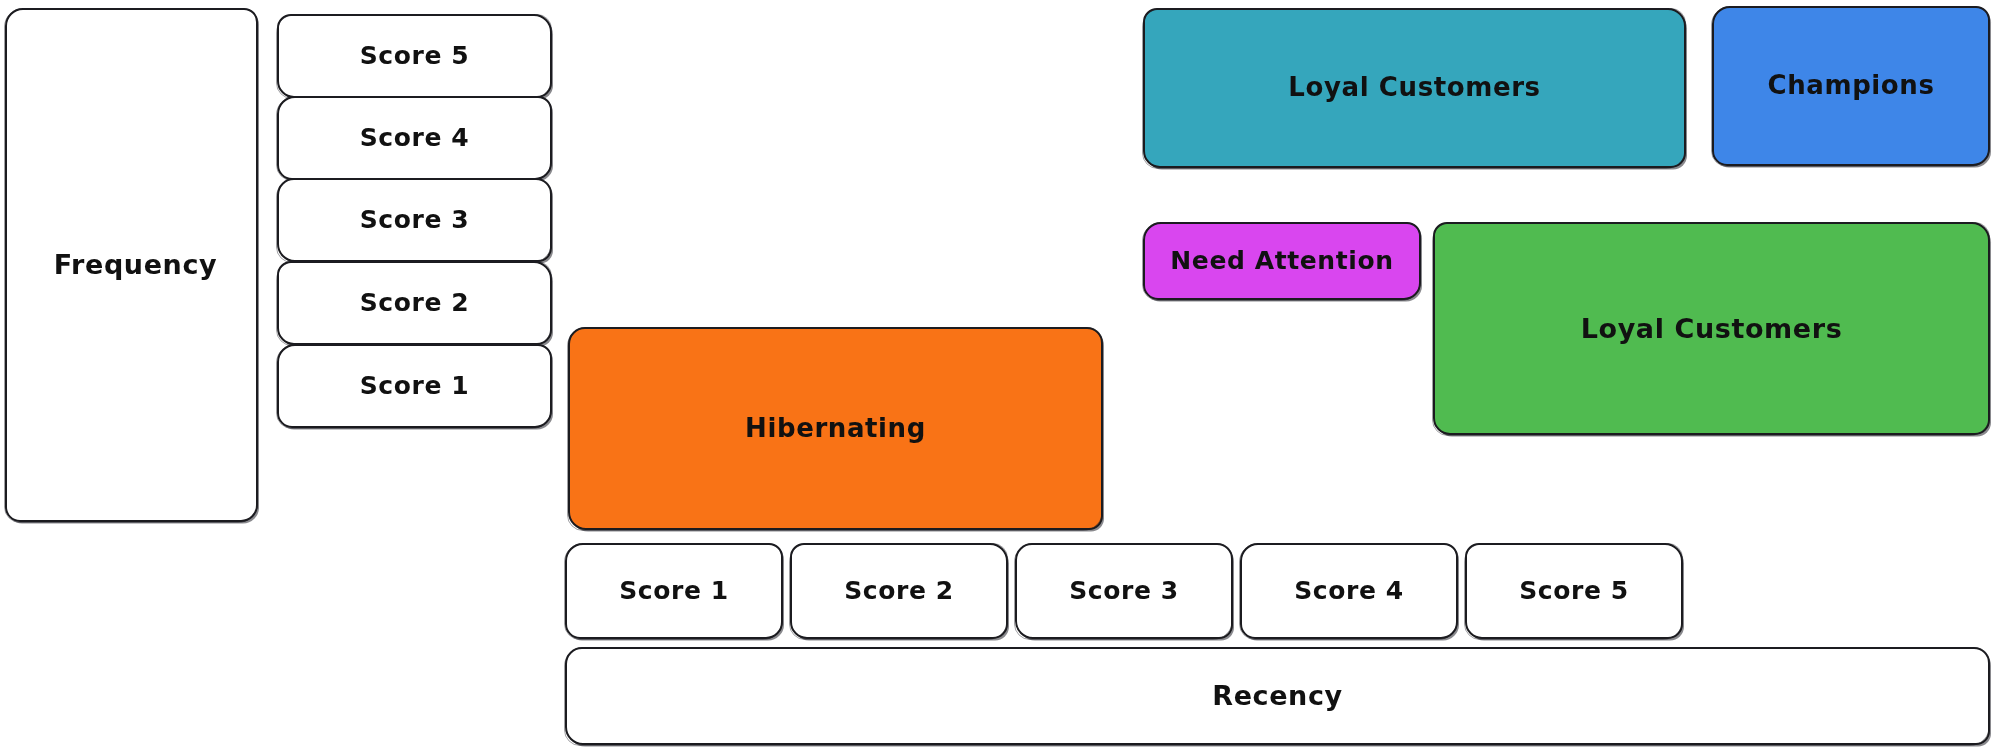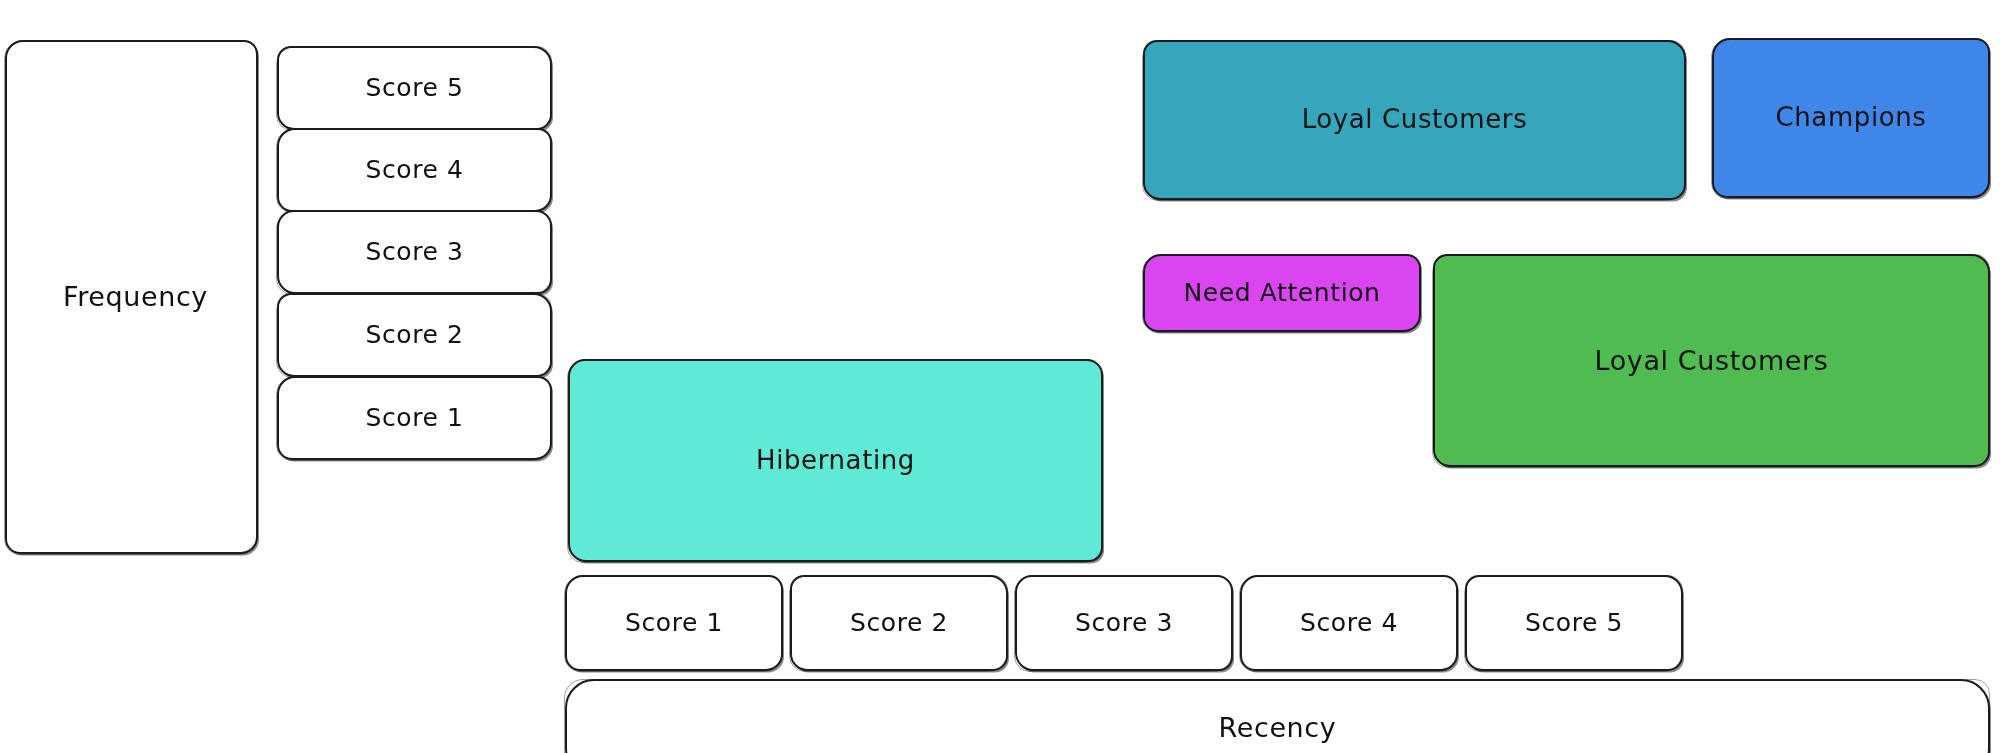--- a/index.html
+++ b/index.html
@@ -7,28 +7,27 @@
     width:2000px;height:753px;background:#ffffff;
     font-family:"DejaVu Sans",sans-serif;overflow:hidden;position:relative;
   }
   #canvas{position:absolute;left:0;top:0;width:2000px;height:753px;}
 
   .box{
     position:absolute;box-sizing:border-box;
     display:flex;align-items:center;justify-content:center;
     text-align:center;color:#111111;
     font-family:"DejaVu Sans",sans-serif;
-    font-weight:400;
+    font-weight:700;
     letter-spacing:0.6px;
     border:2.2px solid #1b1b1f;
     border-radius:16px;
     background:#ffffff;
     box-shadow:2px 2.5px 0 -1px rgba(40,40,48,.55);
     line-height:1.15;
-    margin-top:32px;
   }
   
   .box::after{
     content:"";position:absolute;left:-3px;top:-2px;right:-2px;bottom:-3px;
     border:1.4px solid rgba(30,30,38,.42);
     border-radius:19px 15px 20px 16px;
     pointer-events:none;
   }
   .axis-label{font-size:27px;}
   .score{font-size:25px;}
@@ -48,34 +47,34 @@
   <div class="box axis-label r1" style="left:5px;top:8px;width:253px;height:514px;padding-left:8px;">Frequency</div>
 
   <div class="box score r2" style="left:277px;top:14px;width:275px;height:84px;">Score 5</div>
   <div class="box score r1" style="left:277px;top:96px;width:275px;height:84px;">Score 4</div>
   <div class="box score r3" style="left:277px;top:178px;width:275px;height:84px;">Score 3</div>
   <div class="box score r2" style="left:277px;top:261px;width:275px;height:84px;">Score 2</div>
   <div class="box score r1" style="left:277px;top:344px;width:275px;height:84px;">Score 1</div>
 
 
 
-  <div class="box seg r3" style="left:568px;top:327px;width:535px;height:203px;background:#5eead4;">Hibernating</div>
+  <div class="box seg r3" style="left:568px;top:327px;width:535px;height:203px;background:#f97316;">Hibernating</div>
 
   <div class="box seg r2" style="left:1143px;top:8px;width:543px;height:160px;background:#35A6BC;">Loyal Customers</div>
 
   <div class="box seg small r1" style="left:1143px;top:222px;width:278px;height:78px;background:#d946ef;">Need Attention</div>
 
 
   <div class="box seg r1" style="left:1712px;top:6px;width:278px;height:160px;background:#3E86E8;">Champions</div>
 
   <div class="box seg tall r2" style="left:1433px;top:222px;width:557px;height:213px;background:#50BB50;">Loyal Customers</div>
 
 
 
   <div class="box score r1" style="left:565px;top:543px;width:218px;height:96px;">Score 1</div>
   <div class="box score r2" style="left:790px;top:543px;width:218px;height:96px;">Score 2</div>
   <div class="box score r3" style="left:1015px;top:543px;width:218px;height:96px;">Score 3</div>
   <div class="box score r1" style="left:1240px;top:543px;width:218px;height:96px;">Score 4</div>
   <div class="box score r2" style="left:1465px;top:543px;width:218px;height:96px;">Score 5</div>
 
-  <div class="box axis-label r3" style="left:565px;top:647px;width:1425px;height:98px;border-radius:29px;">Recency</div>
+  <div class="box axis-label r3" style="left:565px;top:647px;width:1425px;height:98px;">Recency</div>
 
 </div>
 
 </body></html>

